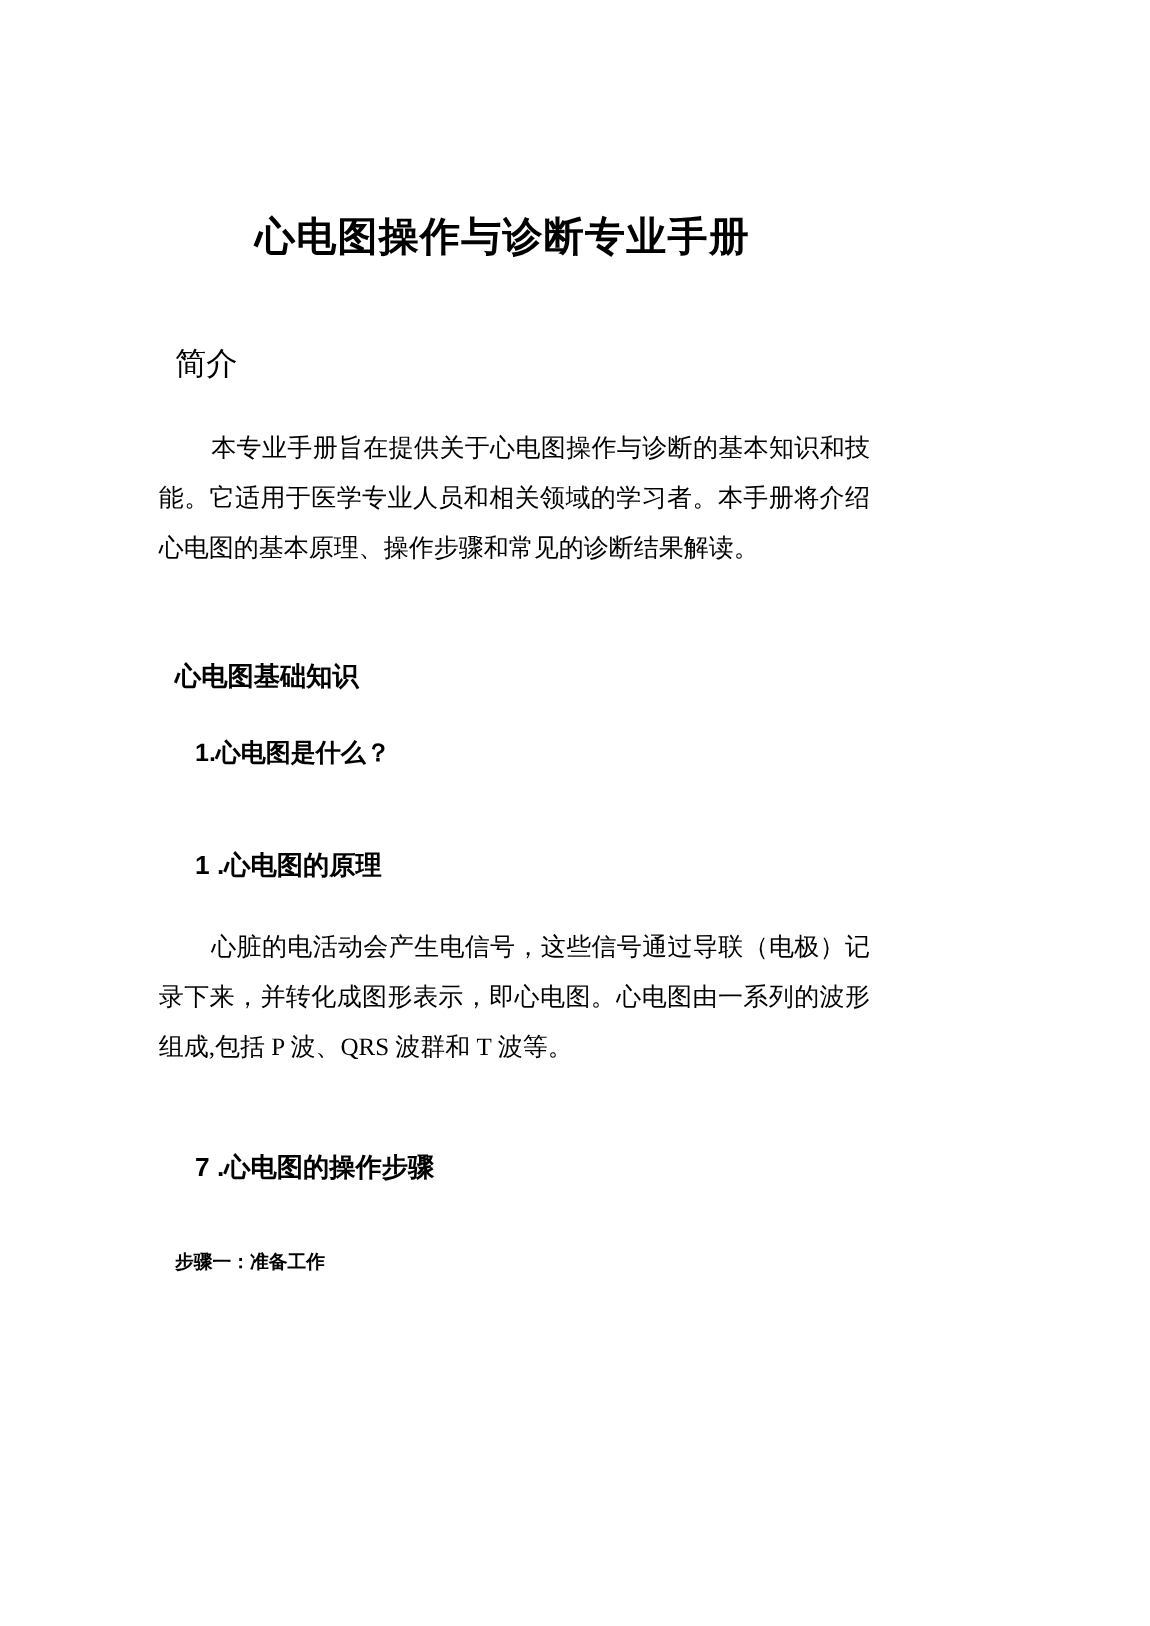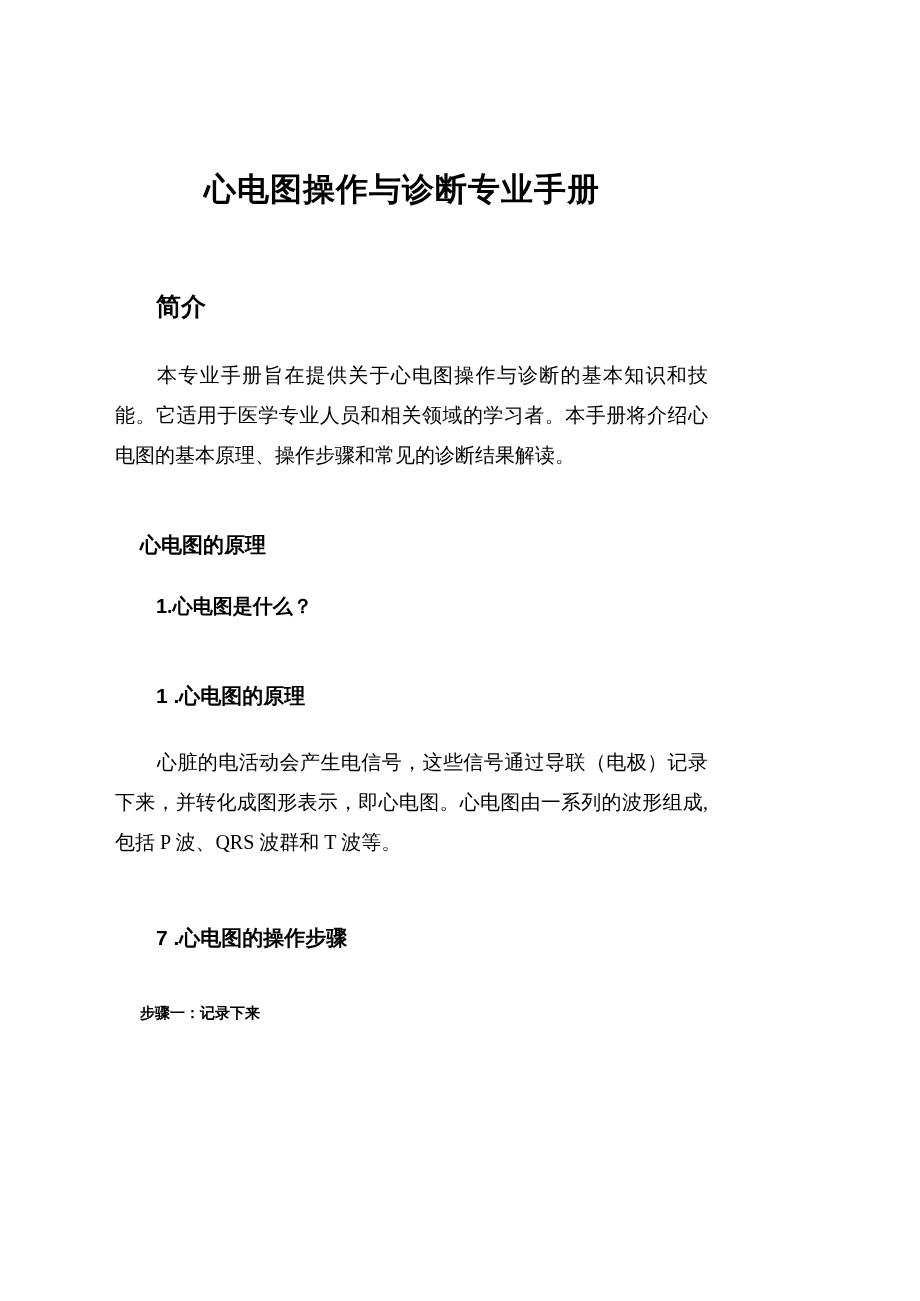--- a/index.html
+++ b/index.html
@@ -25,29 +25,29 @@
   .doc-title {
     margin: 0;
     padding-top: 168px;
     text-align: center;
     font-size: 32px;
     font-weight: 700;
     letter-spacing: 1px;
     font-family: "Liberation Sans", sans-serif;
   }
   .section-h1 {
-    margin: 16px;
+    margin: 0;
     padding-top: 62px;
     padding-left: 140px;
     font-size: 25px;
-    font-weight: 700;
+    font-weight: 400;
     font-family: "Liberation Sans", sans-serif;
   }
   .body-block {
-    margin: 4px;
+    margin: 16px;
     padding-top: 16px;
     padding-left: 111px;
     padding-right: 92px;
     font-size: 20px;
     line-height: 40px;
     text-indent: 42px;
     text-align: justify;
   }
   .section-h2 {
     margin: 0;
@@ -84,26 +84,26 @@
 <body>
 
 <div class="page">
 
   <h1 class="doc-title">心电图操作与诊断专业手册</h1>
 
   <h2 class="section-h1">简介</h2>
 
   <p class="body-block">本专业手册旨在提供关于心电图操作与诊断的基本知识和技能。它适用于医学专业人员和相关领域的学习者。本手册将介绍心电图的基本原理、操作步骤和常见的诊断结果解读。</p>
 
-  <h3 class="section-h2">心电图的原理</h3>
+  <h3 class="section-h2">心电图基础知识</h3>
 
   <h4 class="section-h3">1.心电图是什么？</h4>
 
 
   <h4 class="section-h3 spaced big">1 .心电图的原理</h4>
 
   <p class="body-block">心脏的电活动会产生电信号，这些信号通过导联（电极）记录下来，并转化成图形表示，即心电图。心电图由一系列的波形组成,包括 P 波、QRS 波群和 T 波等。</p>
 
   <h4 class="section-h3 spaced big">7 .心电图的操作步骤</h4>
 
-  <h5 class="section-h4">步骤一：记录下来</h5>
+  <h5 class="section-h4">步骤一：准备工作</h5>
 
 </div>
 
 </body></html>

